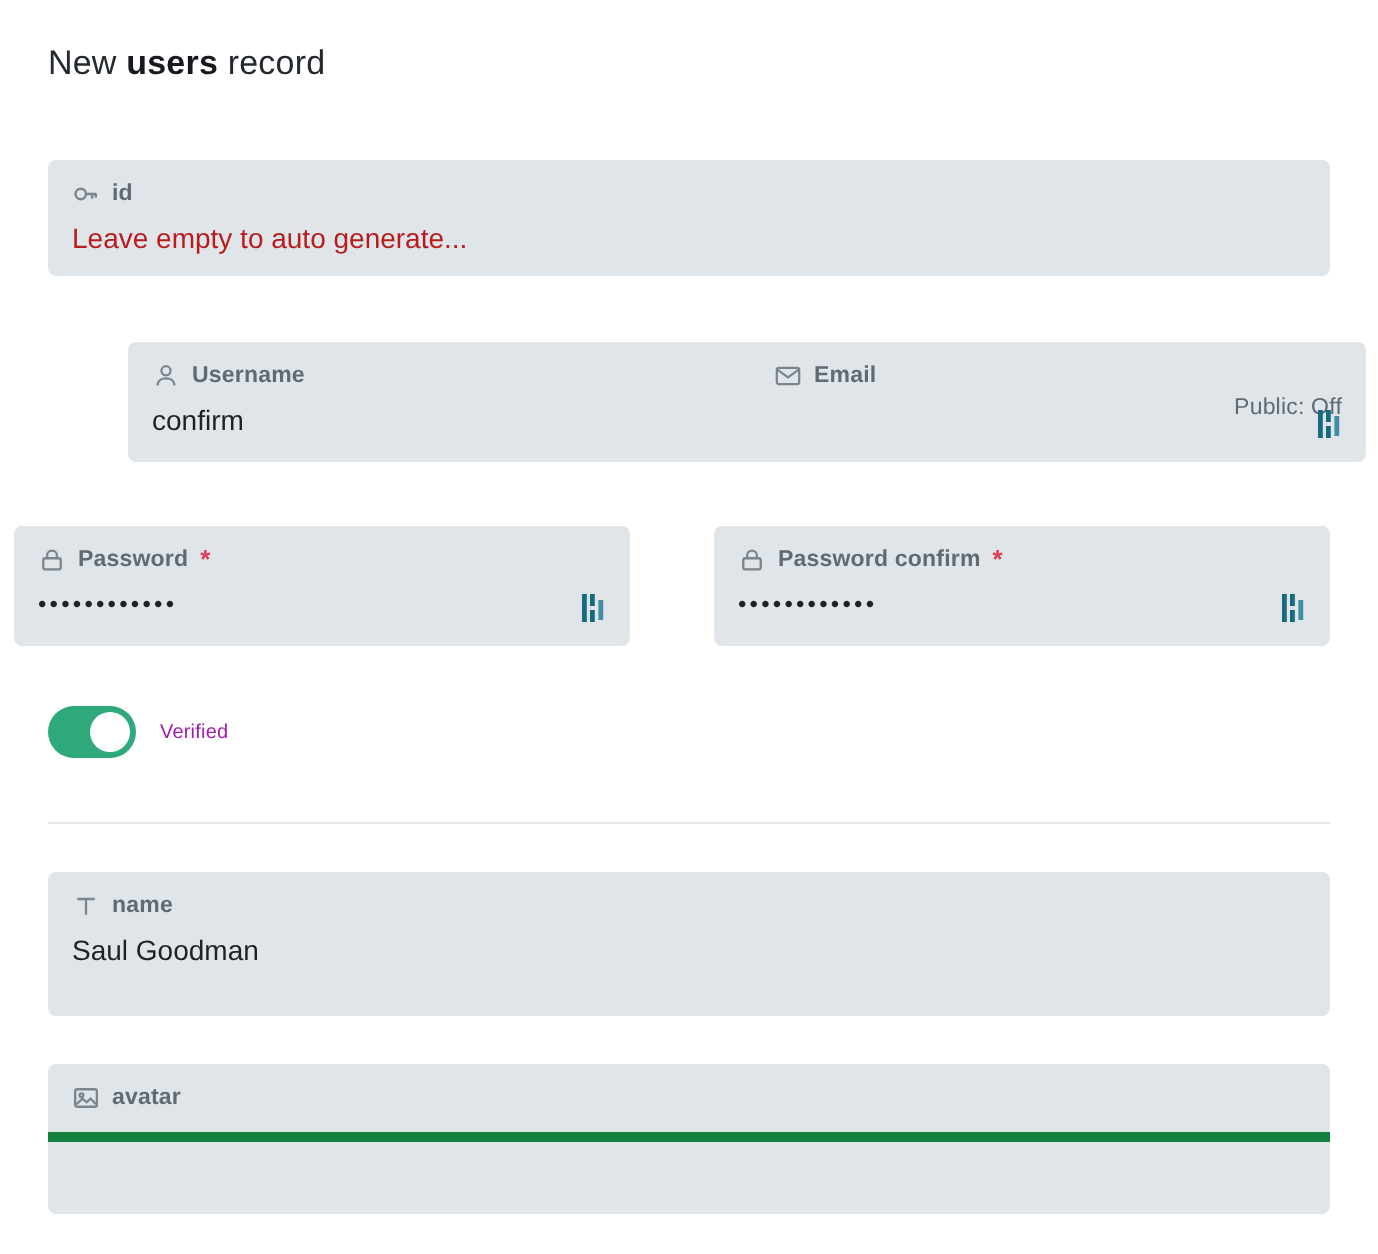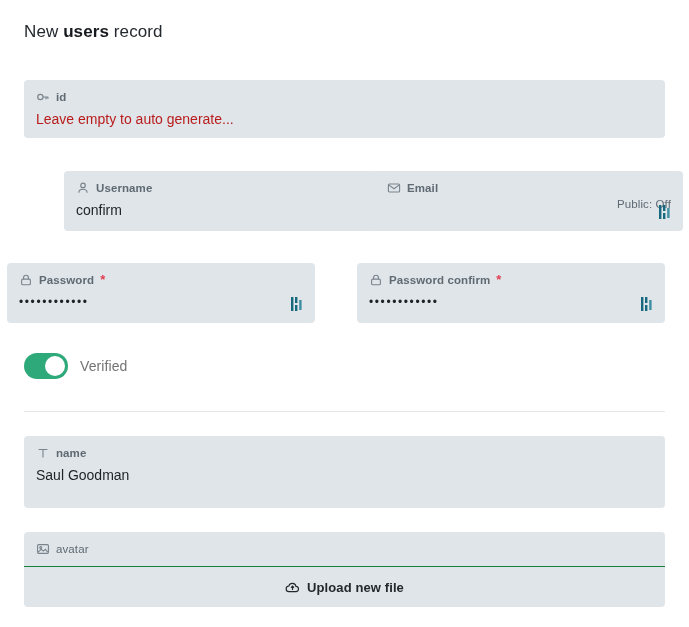--- a/index.html
+++ b/index.html
@@ -124,22 +124,22 @@
   .toggle .knob {
     position: absolute;
     width: 20px;
     height: 20px;
     border-radius: 50%;
     background: #ffffff;
     top: 3px;
     right: 3px;
   }
   .toggle-label {
-    font-size: 14px;
-    color: #737373;
+    font-size: 10px;
+    color: #a21caf;
     letter-spacing: 0.1px;
     text-align: right;
   }
 
   
   .divider {
     position: absolute;
     left: 24px;
     top: 411px;
     width: 641px;
@@ -153,24 +153,24 @@
   
   #field-avatar {
     left: 24px; top: 532px; width: 641px; height: 75px;
   }
   .avatar-head {
     display: flex;
     align-items: center;
     gap: 6px;
     padding: 10px 12px 10px 12px;
     font-size: 11.5px;
-    font-weight: 400;
+    font-weight: 700;
     color: #5f6a73;
     letter-spacing: 0.1px;
-    border-bottom: 1px solid #15803d;
+    border-bottom: 5px solid #15803d;
     line-height: 14px;
   }
   .upload-area {
     height: 41px;
     display: flex;
     align-items: center;
     justify-content: center;
     gap: 7px;
     cursor: pointer;
   }
@@ -318,22 +318,15 @@
     <div class="avatar-head">
       <span class="field-icon">
         <svg viewBox="0 0 16 16" width="14" height="14" fill="none" stroke="currentColor" stroke-width="1.3">
           <rect x="1.8" y="3" width="12.4" height="10" rx="1.2"></rect>
           <circle cx="5.4" cy="6.4" r="1.1"></circle>
           <path d="M2.4 11.6 6 8.4l2.4 2 2.2-2.1 3 3.3"></path>
         </svg>
       </span>
       <span>avatar</span>
     </div>
-    <div class="upload-area">
-      <svg class="upload-icon" viewBox="0 0 16 16" fill="none" stroke="currentColor" stroke-width="1.25">
-        <path d="M4.4 12.4a3 3 0 0 1-.3-6 3.9 3.9 0 0 1 7.6.4 2.8 2.8 0 0 1-.2 5.6z"></path>
-        <path d="M8 10.6V6.6M6.4 8.1 8 6.5l1.6 1.6"></path>
-      </svg>
-      <span class="upload-label">Upload new file</span>
-    </div>
   </div>
 
 </div>
 
 </body></html>

